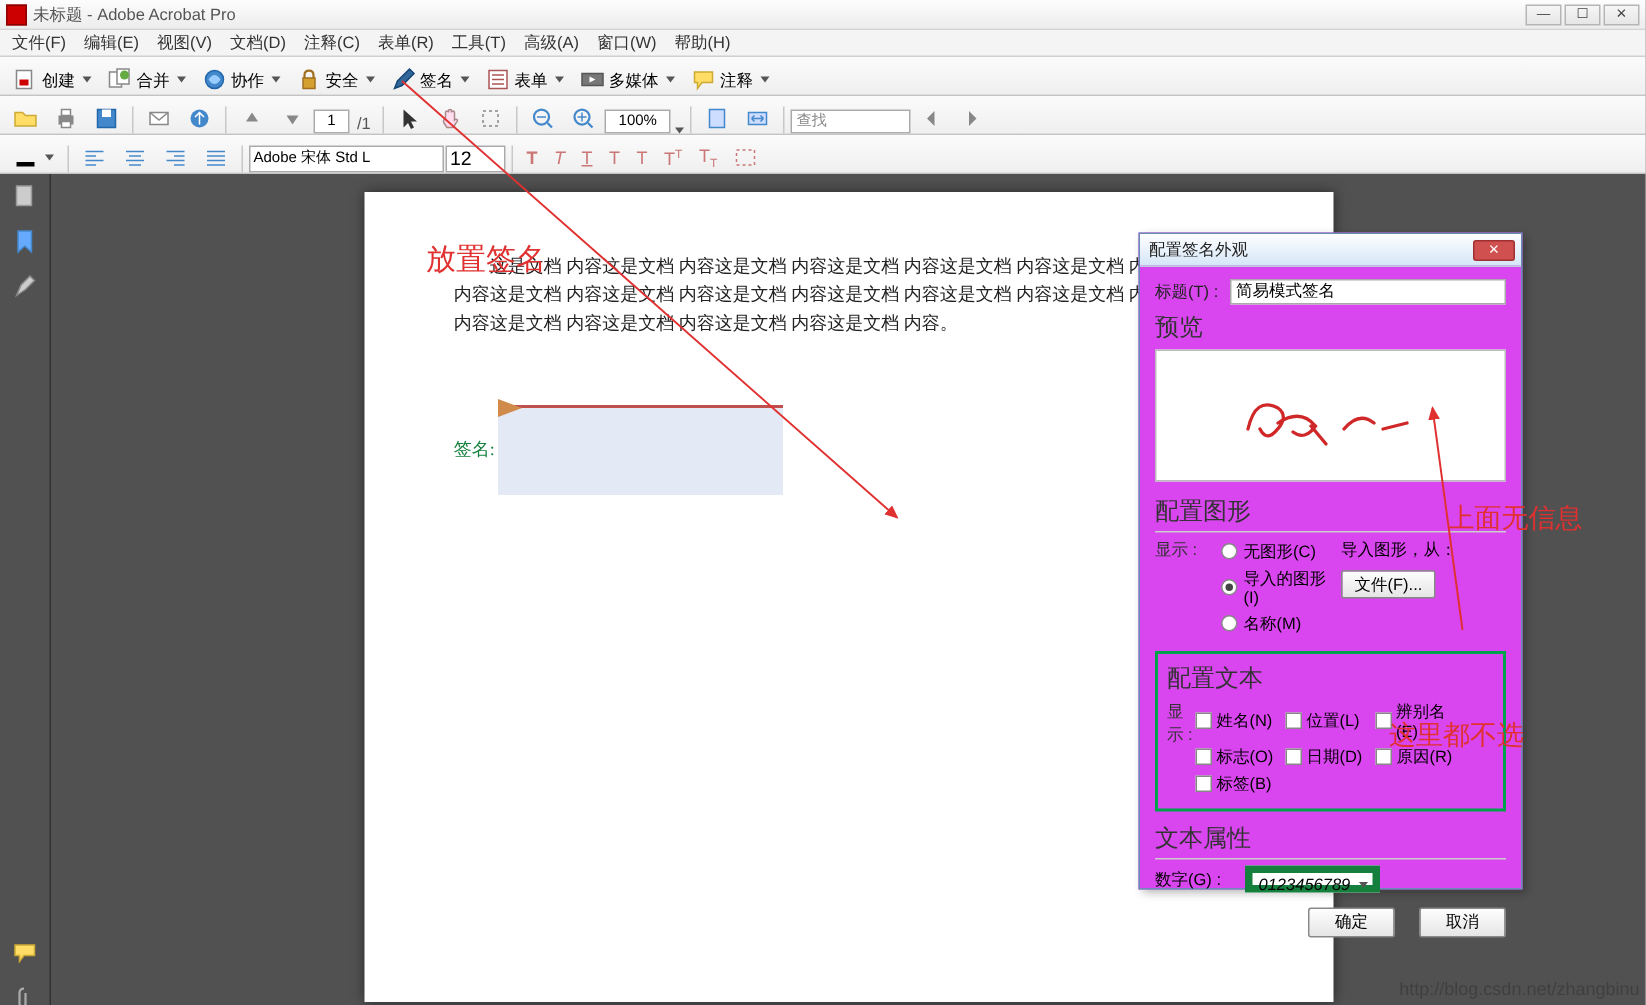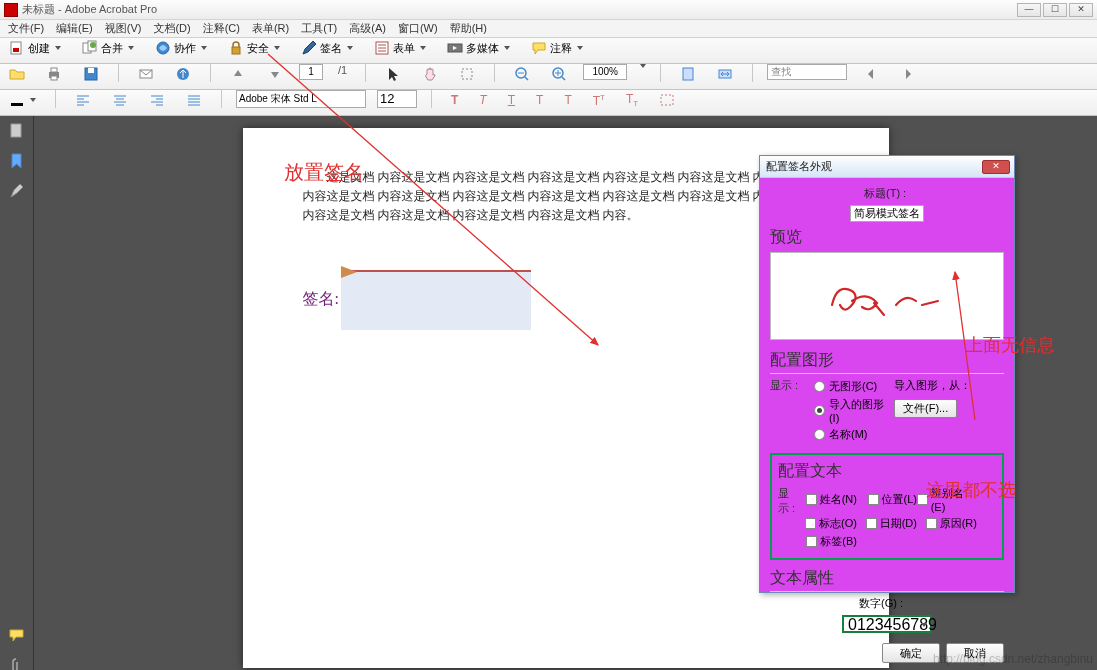--- a/index.html
+++ b/index.html
@@ -5,70 +5,70 @@
 * { margin: 0; padding: 0; box-sizing: border-box; font-family: "Microsoft YaHei", Arial, sans-serif; font-size: 11px; }
 body { background: #fff; width: 1097px; height: 670px; overflow: hidden; position: relative; }
 .window { width: 1097px; height: 670px; background: #fff; position: relative; }
 .title-bar { height: 20px; background: linear-gradient(#fdfdfd, #ececec); border-bottom: 1px solid #d4d4d4; display: flex; align-items: center; padding: 0 4px; }
 .title-icon { width: 14px; height: 14px; background: #c00; border: 1px solid #800; margin-right: 4px; }
 .title-text { color: #555; flex: 1; }
 .win-controls { display: flex; gap: 2px; }
 .win-btn { width: 24px; height: 14px; border: 1px solid #b5b5b5; background: linear-gradient(#f6f6f6, #e6e6e6); text-align: center; line-height: 10px; font-size: 9px; color: #444; cursor: default; }
 .menu-bar { height: 18px; background: #f4f4f4; border-bottom: 1px solid #d0d0d0; display: flex; align-items: center; padding: 0 4px; gap: 4px; }
 .menu-item { padding: 0 4px; color: #333; }
-.toolbar { height: 26px; background: linear-gradient(#fbfbfb, #efefef); border-bottom: 1px solid #c4c4c4; display: flex; align-items: flex-start; padding: 0 4px; gap: 11px; }
+.toolbar { height: 26px; background: linear-gradient(#fbfbfb, #efefef); border-bottom: 1px solid #c4c4c4; display: flex; align-items: flex-end; padding: 0 4px; gap: 1px; }
 .tb-btn { height: 20px; display: flex; align-items: center; padding: 0 4px; gap: 3px; border: 1px solid transparent; border-radius: 2px; }
 .tb-sep { width: 1px; height: 18px; background: #c8c8c8; margin: 0 3px; }
 .ico { width: 16px; height: 16px; display: inline-block; }
 .dd-arrow { width: 0; height: 0; border-left: 3px solid transparent; border-right: 3px solid transparent; border-top: 4px solid #555; margin-left: 2px; }
 .zoom-box { width: 44px; height: 16px; border: 1px solid #aaa; background: #fff; font-size: 10px; text-align: center; line-height: 14px; }
 .page-box { width: 24px; height: 16px; border: 1px solid #aaa; background: #fff; text-align: center; line-height: 14px; font-size: 10px; }
 .font-select { width: 130px; height: 18px; border: 1px solid #aaa; background: #fff; padding: 0 2px; font-size: 10px; line-height: 16px; }
 .size-select { width: 40px; height: 18px; border: 1px solid #aaa; background: #fff; padding: 0 2px; font-size: 13px; text-align: left; line-height: 16px; }
 .search-box { width: 80px; height: 16px; border: 1px solid #aaa; background: #fff; padding: 0 3px; font-size: 10px; color: #888; line-height: 14px; }
 .content-area { display: flex; height: calc(100% - 112px); background: #515151; }
 .sidebar { width: 34px; background: #515151; border-right: 1px solid #333; display: flex; flex-direction: column; align-items: center; padding-top: 6px; gap: 12px; }
 .sb-ico { width: 18px; height: 18px; }
 .sb-spacer { flex: 1; }
 .doc-panel { flex: 1; background: #515151; display: flex; justify-content: center; padding-top: 12px; position: relative; }
 .page { width: 646px; height: 540px; background: #fff; box-shadow: 0 0 8px rgba(0,0,0,0.5); position: relative; padding: 40px 60px; }
 .doc-title { font-size: 28px; text-align: center; color: #222; font-family: "SimSun", serif; margin-bottom: 8px; }
 .doc-body { font-size: 12px; line-height: 1.6; color: #222; font-family: "SimSun", serif; text-align: left; text-indent: 2em; }
 .sig-row { display: flex; align-items: center; margin-top: 44px; }
-.sig-label { font-size: 16px; color: #701a75; font-family: "SimSun", serif; }
+.sig-label { font-size: 12px; color: #15803d; font-family: "SimSun", serif; }
 .sig-box { width: 190px; height: 60px; background: #e4eaf5; border-top: 2px solid #c0504d; margin-left: 2px; position: relative; }
 .sig-tab { position: absolute; top: -6px; left: 0; width: 0; height: 0; border-top: 6px solid transparent; border-bottom: 6px solid transparent; border-left: 16px solid #d08b4a; }
 .dialog { position: absolute; left: 759px; top: 155px; width: 256px; height: 438px; background: #d946ef; border: 1px solid #6b8ab6; box-shadow: 2px 2px 6px rgba(0,0,0,0.3); z-index: 20; }
 .dlg-title { height: 22px; background: linear-gradient(#fefefe, #d5e6f8); border-bottom: 1px solid #bcd; display: flex; align-items: center; padding: 0 4px; }
 .dlg-title-text { flex: 1; color: #222; font-size: 11px; padding-left: 2px; }
 .dlg-close { width: 28px; height: 14px; background: #d05050; border: 1px solid #a03030; border-radius: 2px; text-align: center; color: #fff; font-size: 9px; line-height: 11px; }
 .dlg-body { padding: 8px 10px; }
-.dlg-row { display: flex; align-items: center; margin-bottom: 5px; gap: 4px; flex-direction: column; }
+.dlg-row { display: flex; align-items: center; margin-bottom: 5px; gap: 4px; }
 .dlg-label { width: 46px; font-size: 11px; color: #222; }
 .dlg-input { flex: 1; height: 17px; border: 1px solid #aaa; background: #fff; padding: 0 3px; font-size: 11px; line-height: 15px; }
 .preview-box { width: 100%; height: 88px; background: #fff; border: 1px solid #bbb; display: flex; align-items: center; justify-content: center; margin-bottom: 10px; }
 .sig-svg { width: 130px; height: 46px; }
 .group { margin-bottom: 8px; }
 .group-title { font-size: 16px; color: #333; margin-bottom: 4px; }
 .group-title.border { border-bottom: 1px solid #ccc; padding-bottom: 2px; }
 .radio-row { display: flex; align-items: center; gap: 4px; margin-left: 48px; margin-bottom: 3px; font-size: 11px; }
 .show-label { width: 40px; font-size: 11px; color: #333; }
 .btn-sm { height: 19px; padding: 0 8px; border: 1px solid #888; background: linear-gradient(#fefefe, #e5e5e5); border-radius: 2px; font-size: 11px; }
 .text-group { border: 2px solid #00a14b; padding: 6px; margin-top: 4px; }
 .chk-grid { display: flex; flex-wrap: wrap; margin-left: 44px; }
-.chk-item { width: 60px; display: flex; align-items: center; gap: 3px; font-size: 11px; margin-bottom: 3px; justify-content: flex-end; }
+.chk-item { width: 60px; display: flex; align-items: center; gap: 3px; font-size: 11px; margin-bottom: 3px; }
 .chk { width: 11px; height: 11px; border: 1px solid #888; background: #fff; }
 .rad { width: 11px; height: 11px; border: 1px solid #888; border-radius: 50%; background: #fff; display: inline-flex; align-items: center; justify-content: center; }
 .rad.on::after { content: ""; width: 5px; height: 5px; background: #444; border-radius: 50%; }
-.dlg-buttons { display: flex; justify-content: flex-end; gap: 6px; margin-top: 10px; }
+.dlg-buttons { display: flex; justify-content: flex-end; gap: 16px; margin-top: 10px; }
 .dlg-btn { width: 58px; height: 20px; border: 1px solid #888; background: linear-gradient(#fefefe, #e5e5e5); border-radius: 2px; text-align: center; line-height: 18px; font-size: 11px; }
 .anno { position: absolute; font-size: 20px; color: #e03030; font-family: "SimSun", serif; z-index: 25; }
 svg.anno-line { position: absolute; z-index: 24; pointer-events: none; }
 .watermark { position: absolute; right: 4px; bottom: 4px; font-size: 12px; color: rgba(0,0,0,0.22); font-family: Arial; z-index: 30; }
-.drop-select { height: 18px; border: 2px solid #15803d; background: #fff; padding: 0 14px 0 4px; font-size: 16px; line-height: 16px; position: relative; }
+.drop-select { height: 18px; border: 5px solid #15803d; background: #fff; padding: 0 14px 0 4px; font-size: 11px; line-height: 16px; position: relative; font-style: italic; }
 .drop-select::after { content: ""; position: absolute; right: 3px; top: 6px; width: 0; height: 0; border-left: 3px solid transparent; border-right: 3px solid transparent; border-top: 4px solid #555; }
 </style>
 </head>
 <body>
 
 <div class="window">
 
   <div class="title-bar">
     <div class="title-icon"></div>
     <div class="title-text">未标题 - Adobe Acrobat Pro</div>

